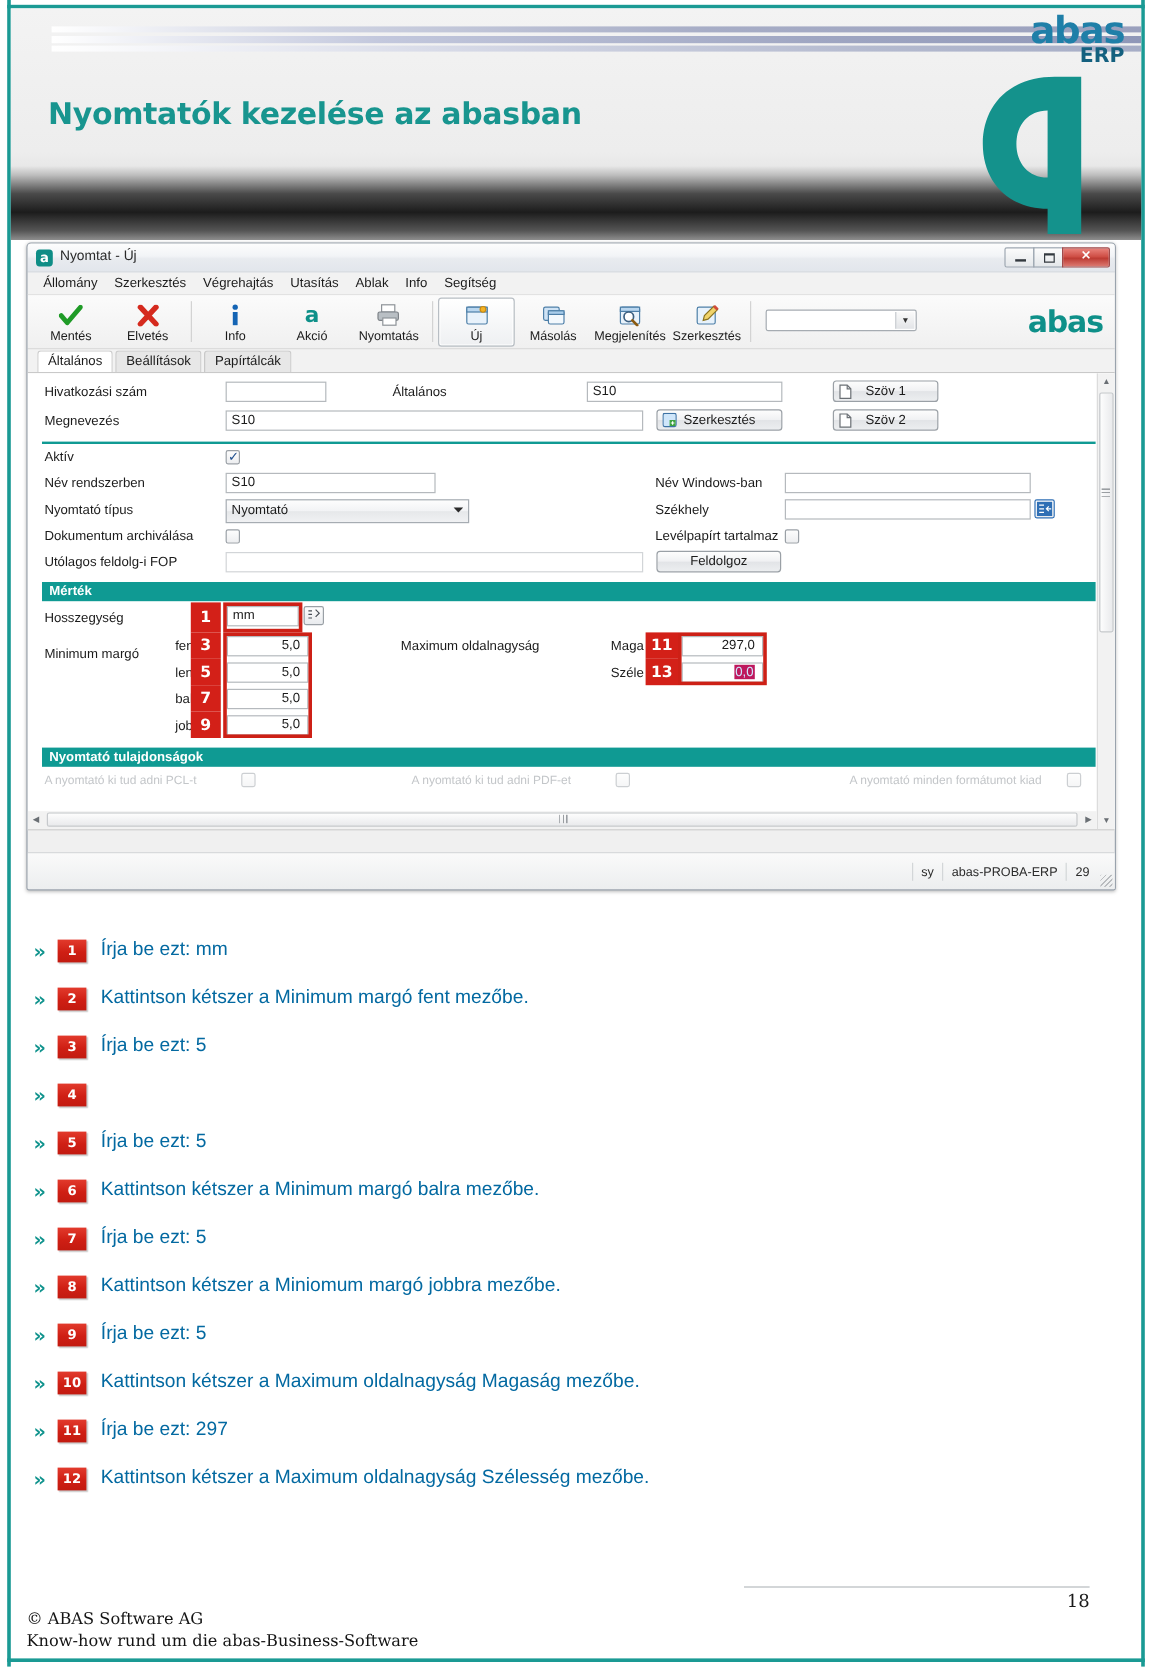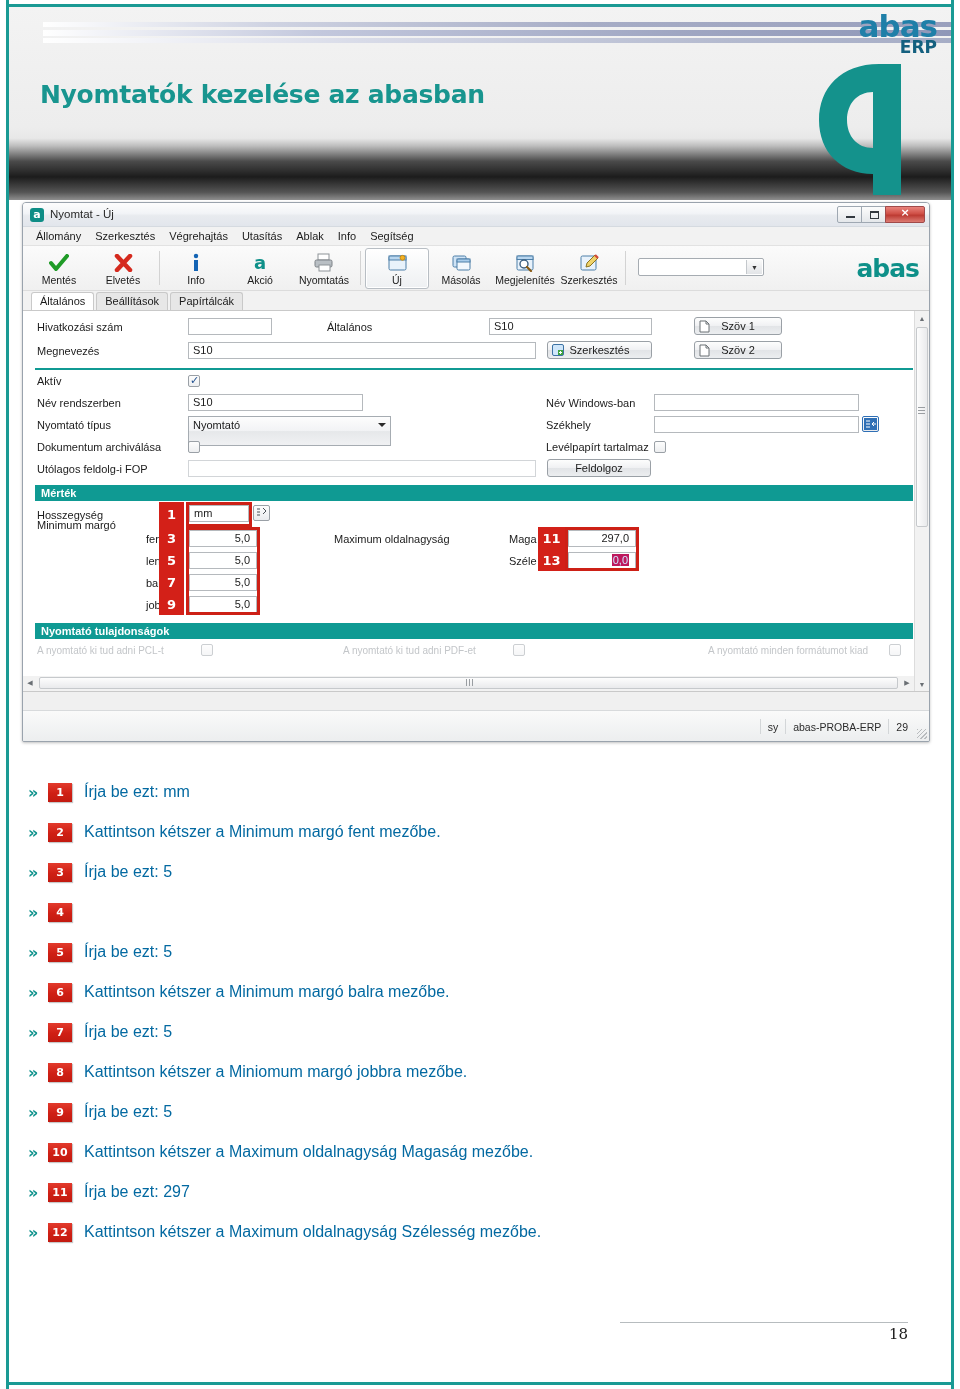--- a/index.html
+++ b/index.html
@@ -239,21 +239,21 @@
   .btn {
     position: absolute; height: 18px;
     border: 1px solid #9aa0a6;
     border-radius: 3px;
     background: linear-gradient(to bottom, #fdfdfd 0%, #f0f1f3 48%, #e2e4e7 52%, #eceef0 100%);
     font-size: 11px; color: #1b1b1b;
     display: flex; align-items: center; justify-content: center;
   }
   .btn .bico { position: absolute; left: 4px; top: 2px; }
   .combo {
-    position: absolute; height: 30px;
+    position: absolute; height: 20px;
     border: 1px solid #a6acb2;
     background: linear-gradient(to bottom, #fdfdfd 0%, #f2f3f5 48%, #e6e8ea 52%, #f0f1f3 100%);
     font-size: 11px; color: #1b1b1b;
     padding: 1px 4px; line-height: 14px;
   }
   .combo .arr {
     position: absolute; right: 4px; top: 6px;
     width: 0; height: 0;
     border-left: 4px solid transparent; border-right: 4px solid transparent;
     border-top: 4px solid #2b2b2b;
@@ -655,21 +655,21 @@
 
       <div class="fld-label" style="left:14px; top:198px;">Hosszegység</div>
       <div class="txtbox" style="left:166px; top:194px; width:60px;">mm</div>
       <div class="minibtn" style="left:230px; top:194px;">
         <svg width="13" height="12" viewBox="0 0 13 12" style="margin:1px;">
             <path d="M2 2 h3 M2 5 h3 M2 8 h3" stroke="#4a5057"></path>
             <path d="M8 1 l3 3 l-3 3" fill="none" stroke="#4a5057"></path>
           </svg>
       </div>
 
-      <div class="fld-label" style="left:14px; top:208px;">Minimum margó</div>
+      <div class="fld-label" style="left:14px; top:228px;">Minimum margó</div>
 
       <div class="fld-label" style="left:123px; top:222px;">fent</div>
       <div class="txtbox num" style="left:166px; top:219px; width:68px;">5,0</div>
 
       <div class="fld-label" style="left:123px; top:244px;">lent</div>
       <div class="txtbox num" style="left:166px; top:241px; width:68px;">5,0</div>
 
       <div class="fld-label" style="left:123px; top:266px;">balra</div>
       <div class="txtbox num" style="left:166px; top:263px; width:68px;">5,0</div>
 
@@ -785,14 +785,18 @@
     </div>
     <div class="step">
       <span class="chev">»</span>
       <span class="num">12</span>
       <span class="txt">Kattintson kétszer a Maximum oldalnagyság Szélesség mezőbe.</span>
     </div>
   </div>
 
   <div id="footer-rule"></div>
   <div id="page-no">18</div>
+  <div id="footer-text">
+    <div>© ABAS Software AG</div>
+    <div>Know-how rund um die abas-Business-Software</div>
+  </div>
 
 </div>
 
 </body></html>

